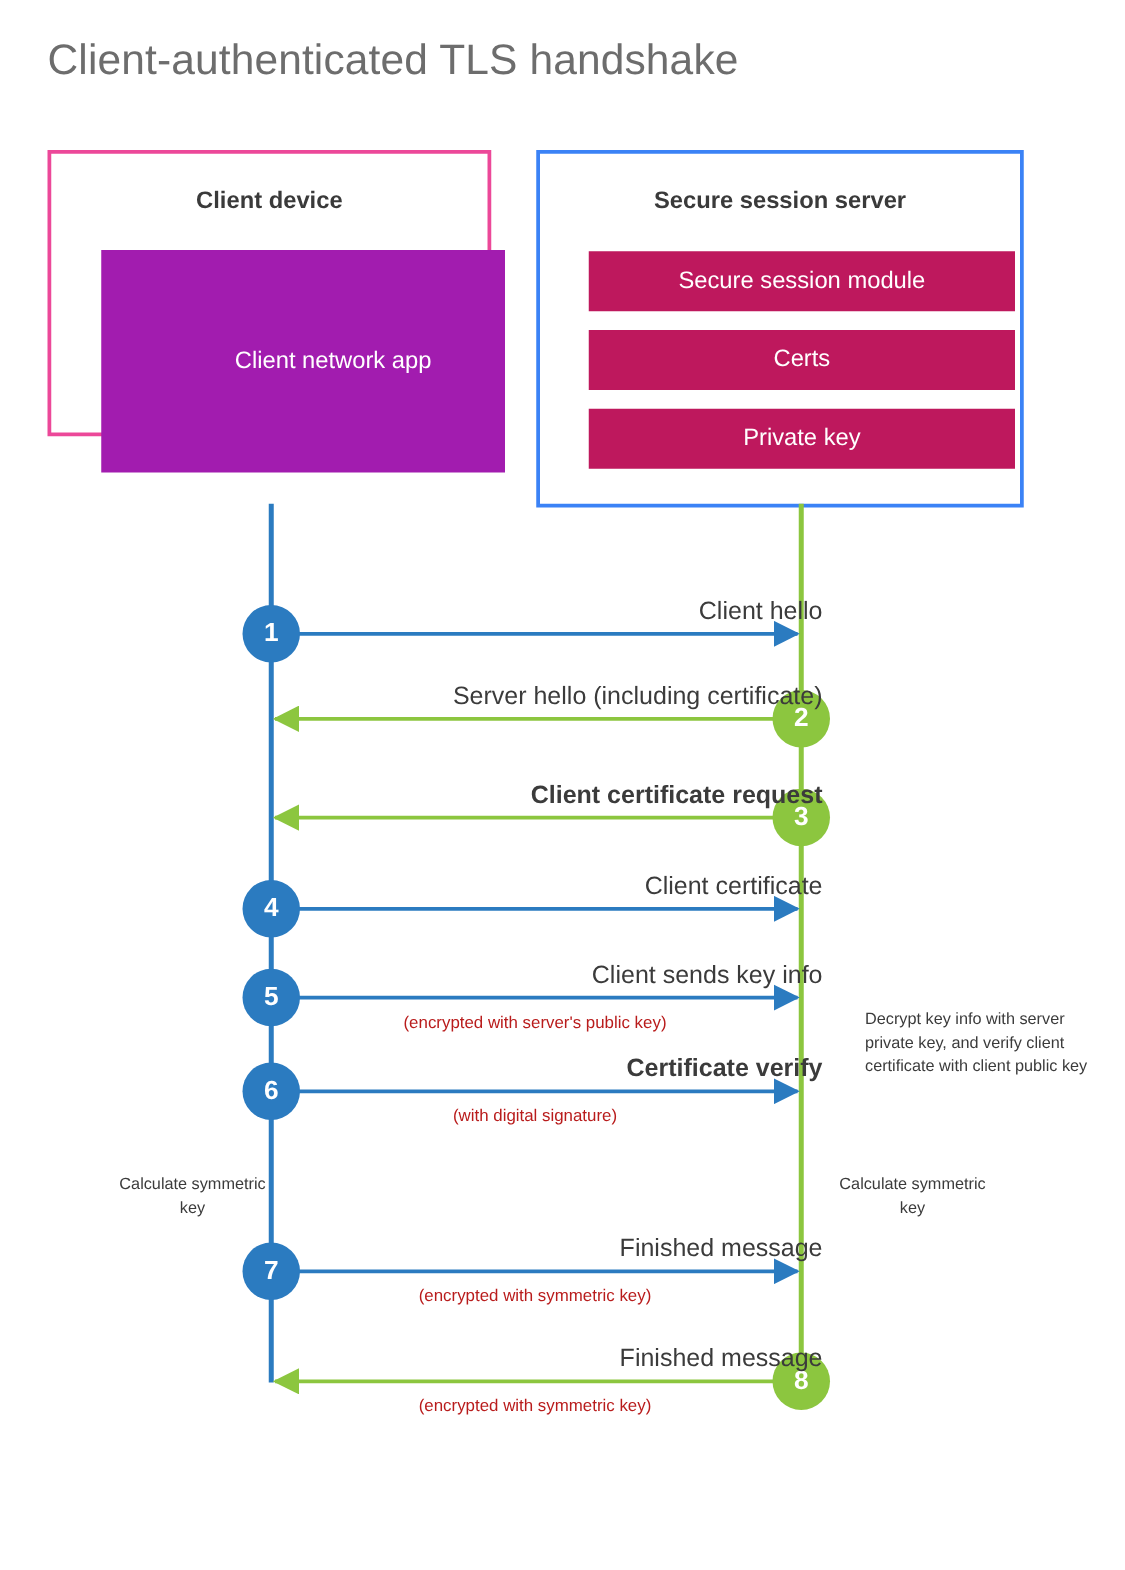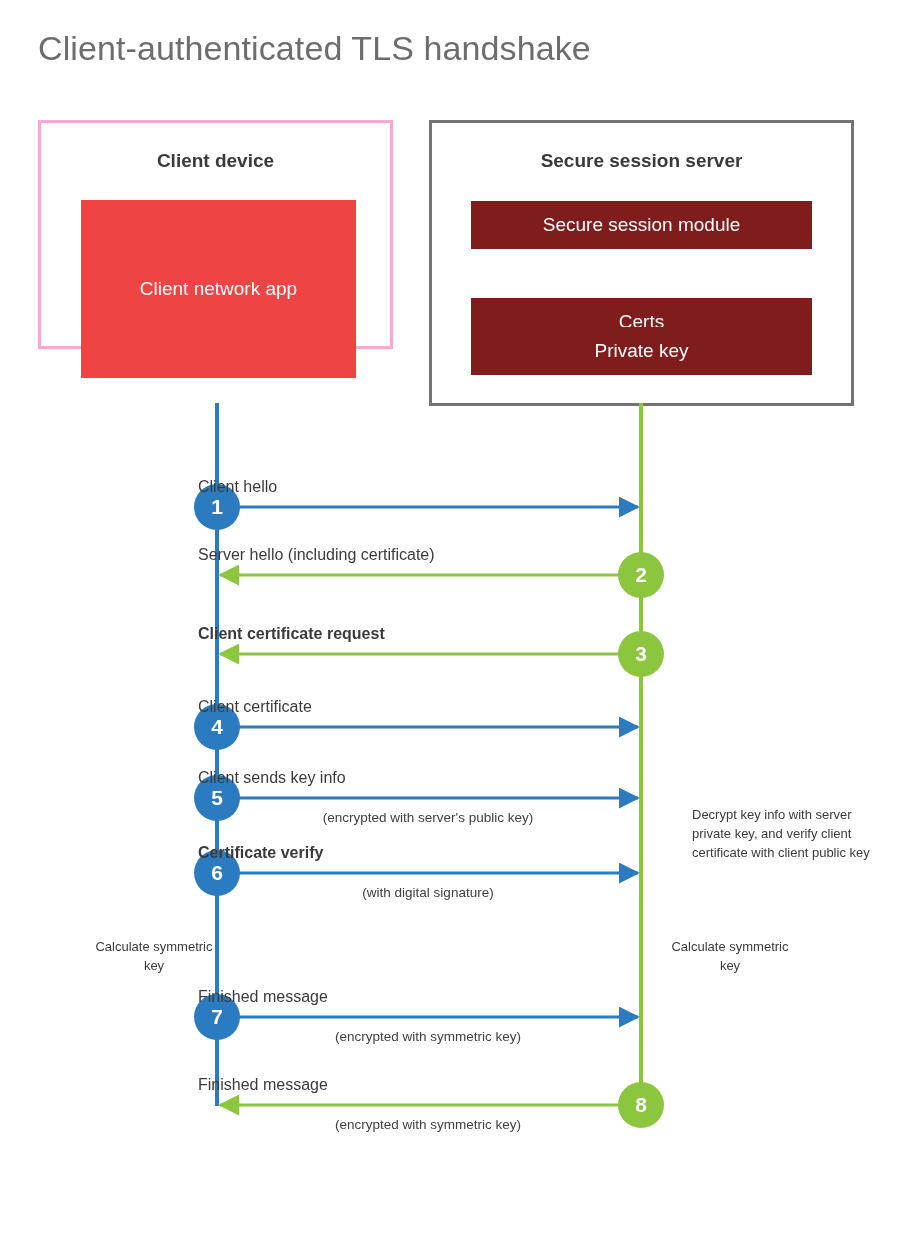--- a/index.html
+++ b/index.html
@@ -31,72 +31,73 @@
   .participant-box {
     position: absolute;
     background: #ffffff;
     box-sizing: border-box;
   }
   #client-device-box {
     left: 38px;
     top: 120px;
     width: 355px;
     height: 229px;
-    border: 3px solid #f9a8d4;
+    border: 3px solid #ec4899;
   }
   #server-box {
     left: 429px;
     top: 120px;
-    width: 425px;
+    width: 390px;
     height: 286px;
-    border: 3px solid #737373;
+    border: 3px solid #3b82f6;
   }
   .participant-title {
     position: absolute;
     left: 0;
     right: 0;
     top: 27px;
     text-align: center;
     font-size: 19px;
     font-weight: bold;
     color: #3a3a3a;
   }
 
   
   #client-app-block {
     position: absolute;
     left: 40px;
     top: 77px;
     width: 275px;
     height: 178px;
-    background: #ef4444;
+    background: #a21caf;
     color: #ffffff;
     font-size: 19px;
     font-weight: 300;
     display: flex;
     align-items: center;
     justify-content: center;
     text-align: center;
     line-height: 1.35;
+    padding-left: 48px;
   }
   .server-block {
     position: absolute;
     left: 39px;
     width: 341px;
     height: 48px;
-    background: #7f1d1d;
+    background: #be185d;
     color: #ffffff;
     font-size: 19px;
     font-weight: 300;
     display: flex;
     align-items: center;
     justify-content: center;
   }
   #server-block-0 { top: 78px; }
-  #server-block-1 { top: 141px; margin-top: 34px; }
+  #server-block-1 { top: 141px; }
   #server-block-2 { top: 204px; }
 
   
   .lifeline {
     position: absolute;
     width: 4px;
   }
   #client-lifeline {
     left: 215px;
     top: 403px;
@@ -133,33 +134,33 @@
     align-items: center;
     justify-content: center;
   }
   .step-circle.client { background: #2b7bc0; left: 194px; }
   .step-circle.server { background: #8cc63f; left: 618px; }
 
   
   .msg-label {
     position: absolute;
     width: 460px;
-    text-align: left;
-    font-size: 16px;
+    text-align: right;
+    font-size: 20px;
     font-weight: 300;
     color: #3b3b3b;
     left: 198px;
   }
   .msg-sublabel {
     position: absolute;
     width: 460px;
     text-align: center;
     font-size: 13.5px;
     font-weight: 300;
-    color: #404040;
+    color: #b91c1c;
     left: 198px;
   }
 
   
   .side-note {
     position: absolute;
     font-size: 13px;
     font-weight: 300;
     color: #3b3b3b;
     line-height: 1.45;

